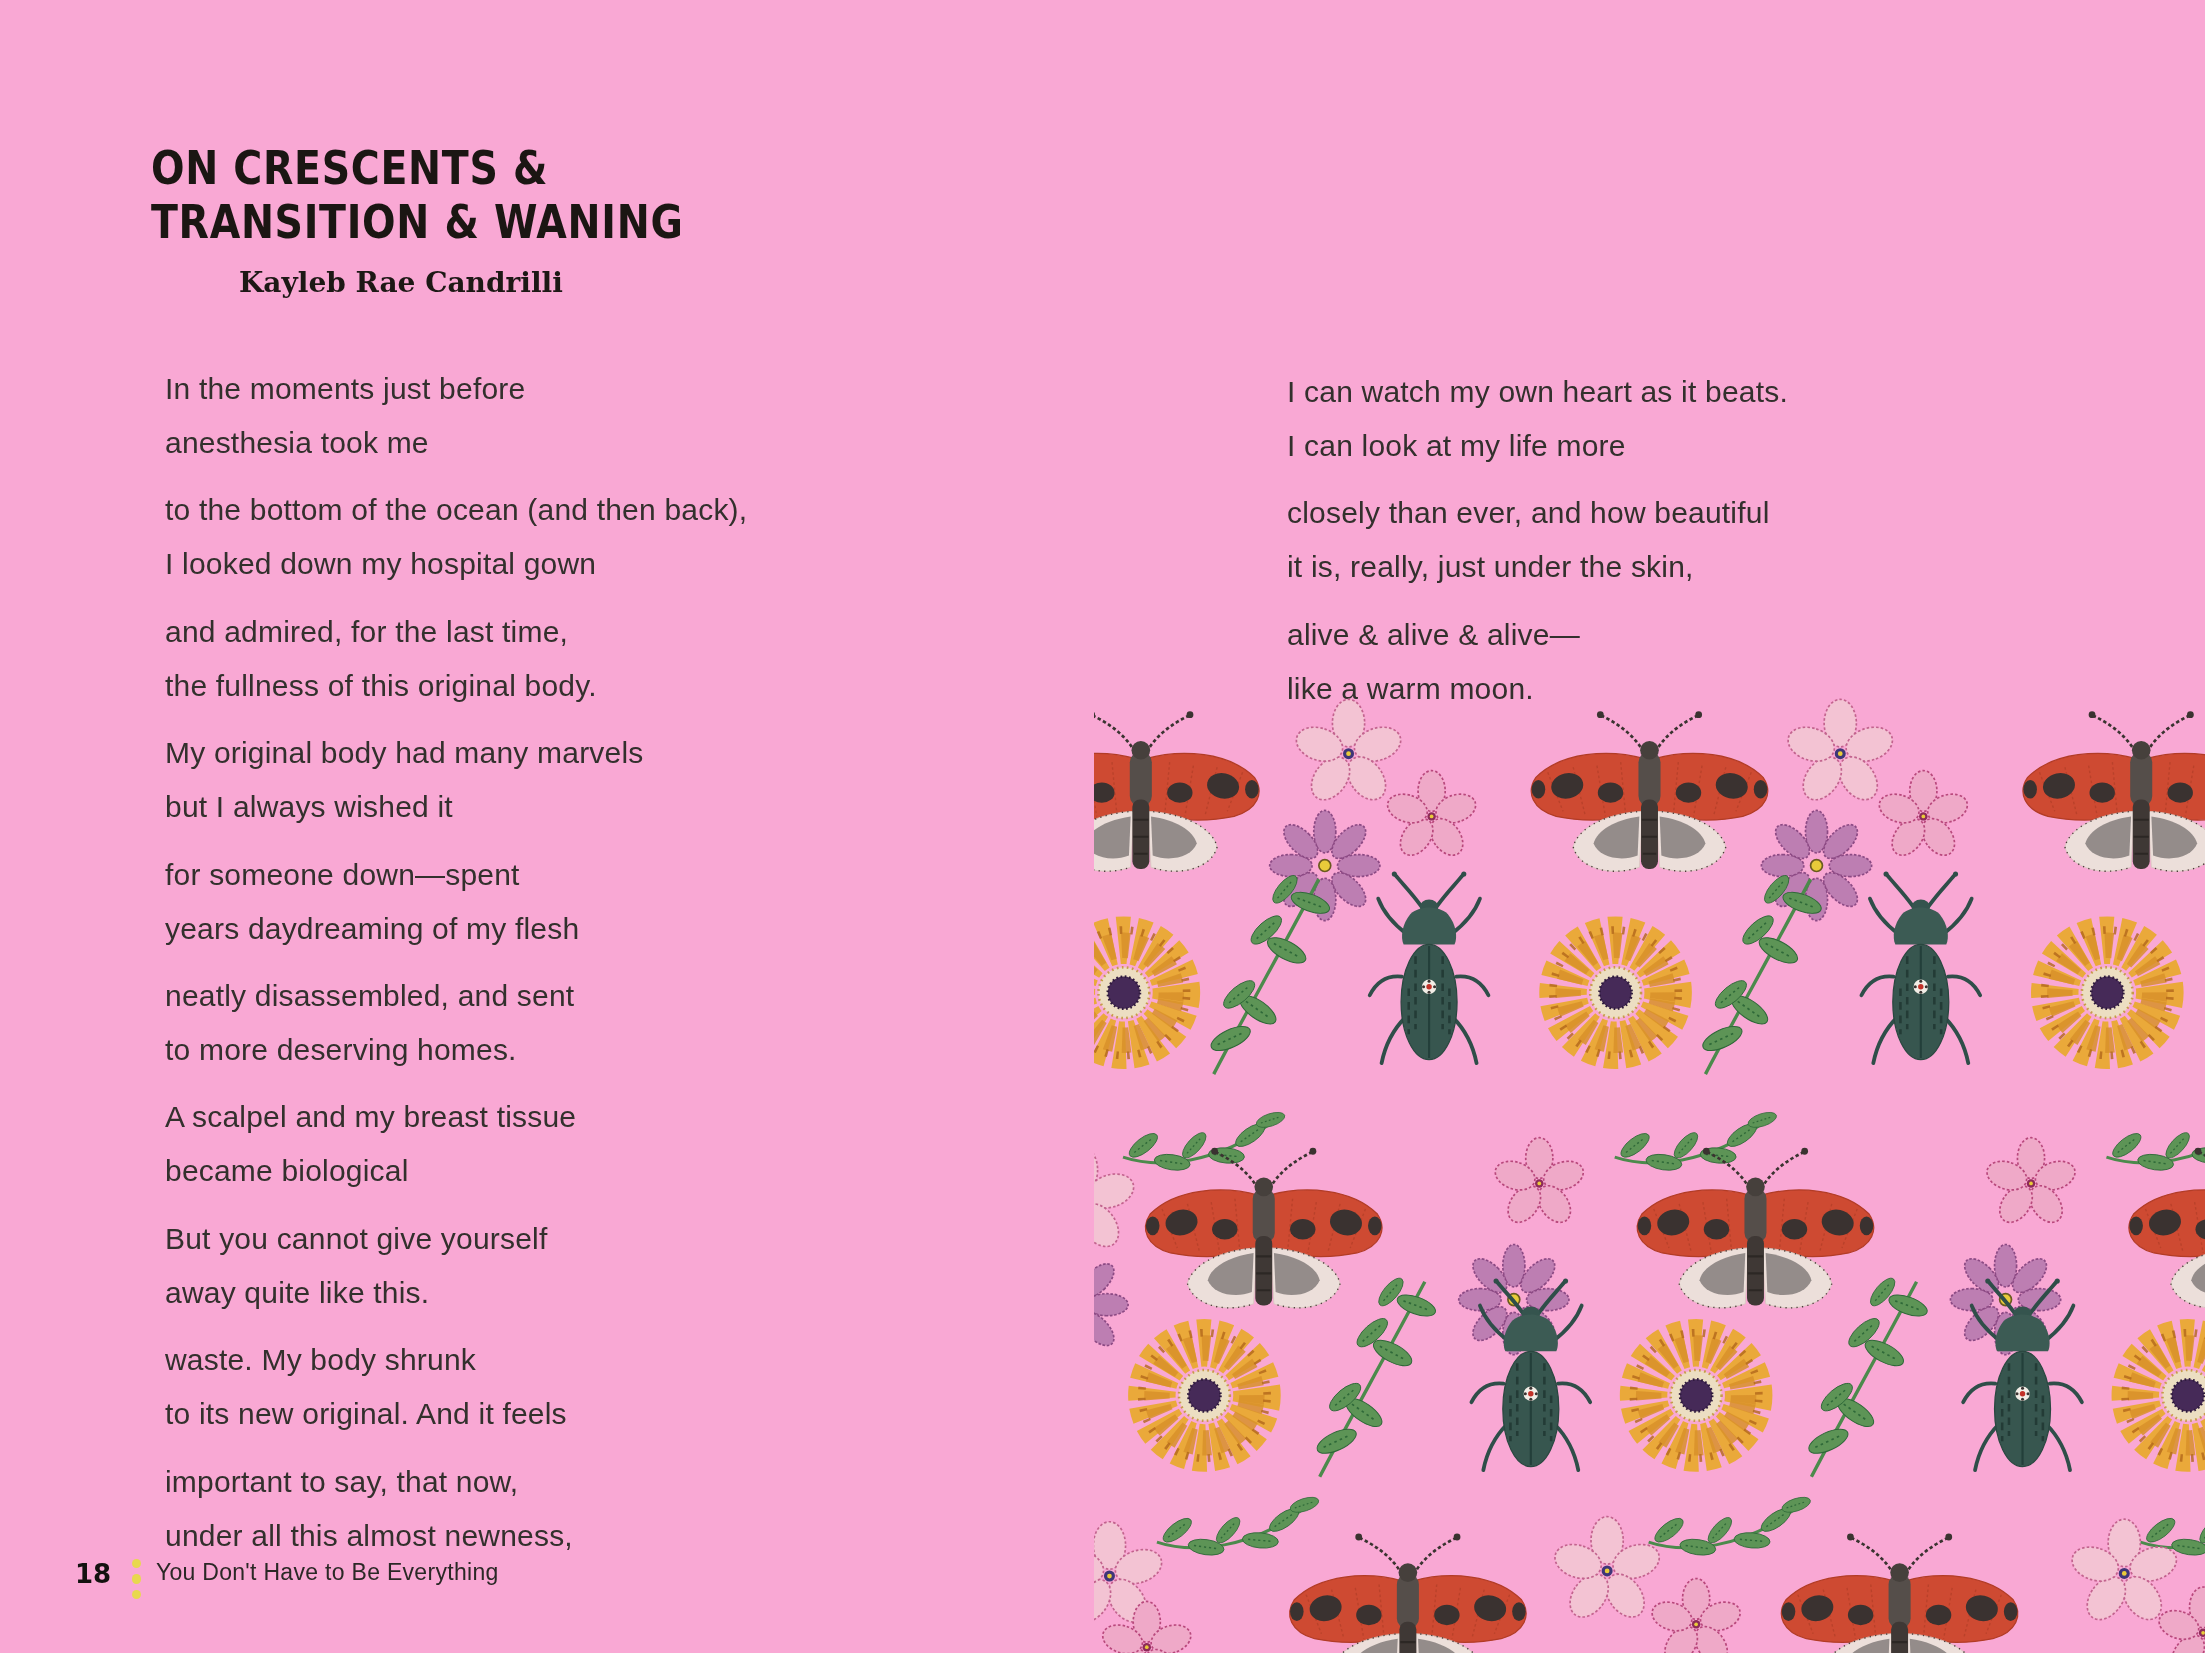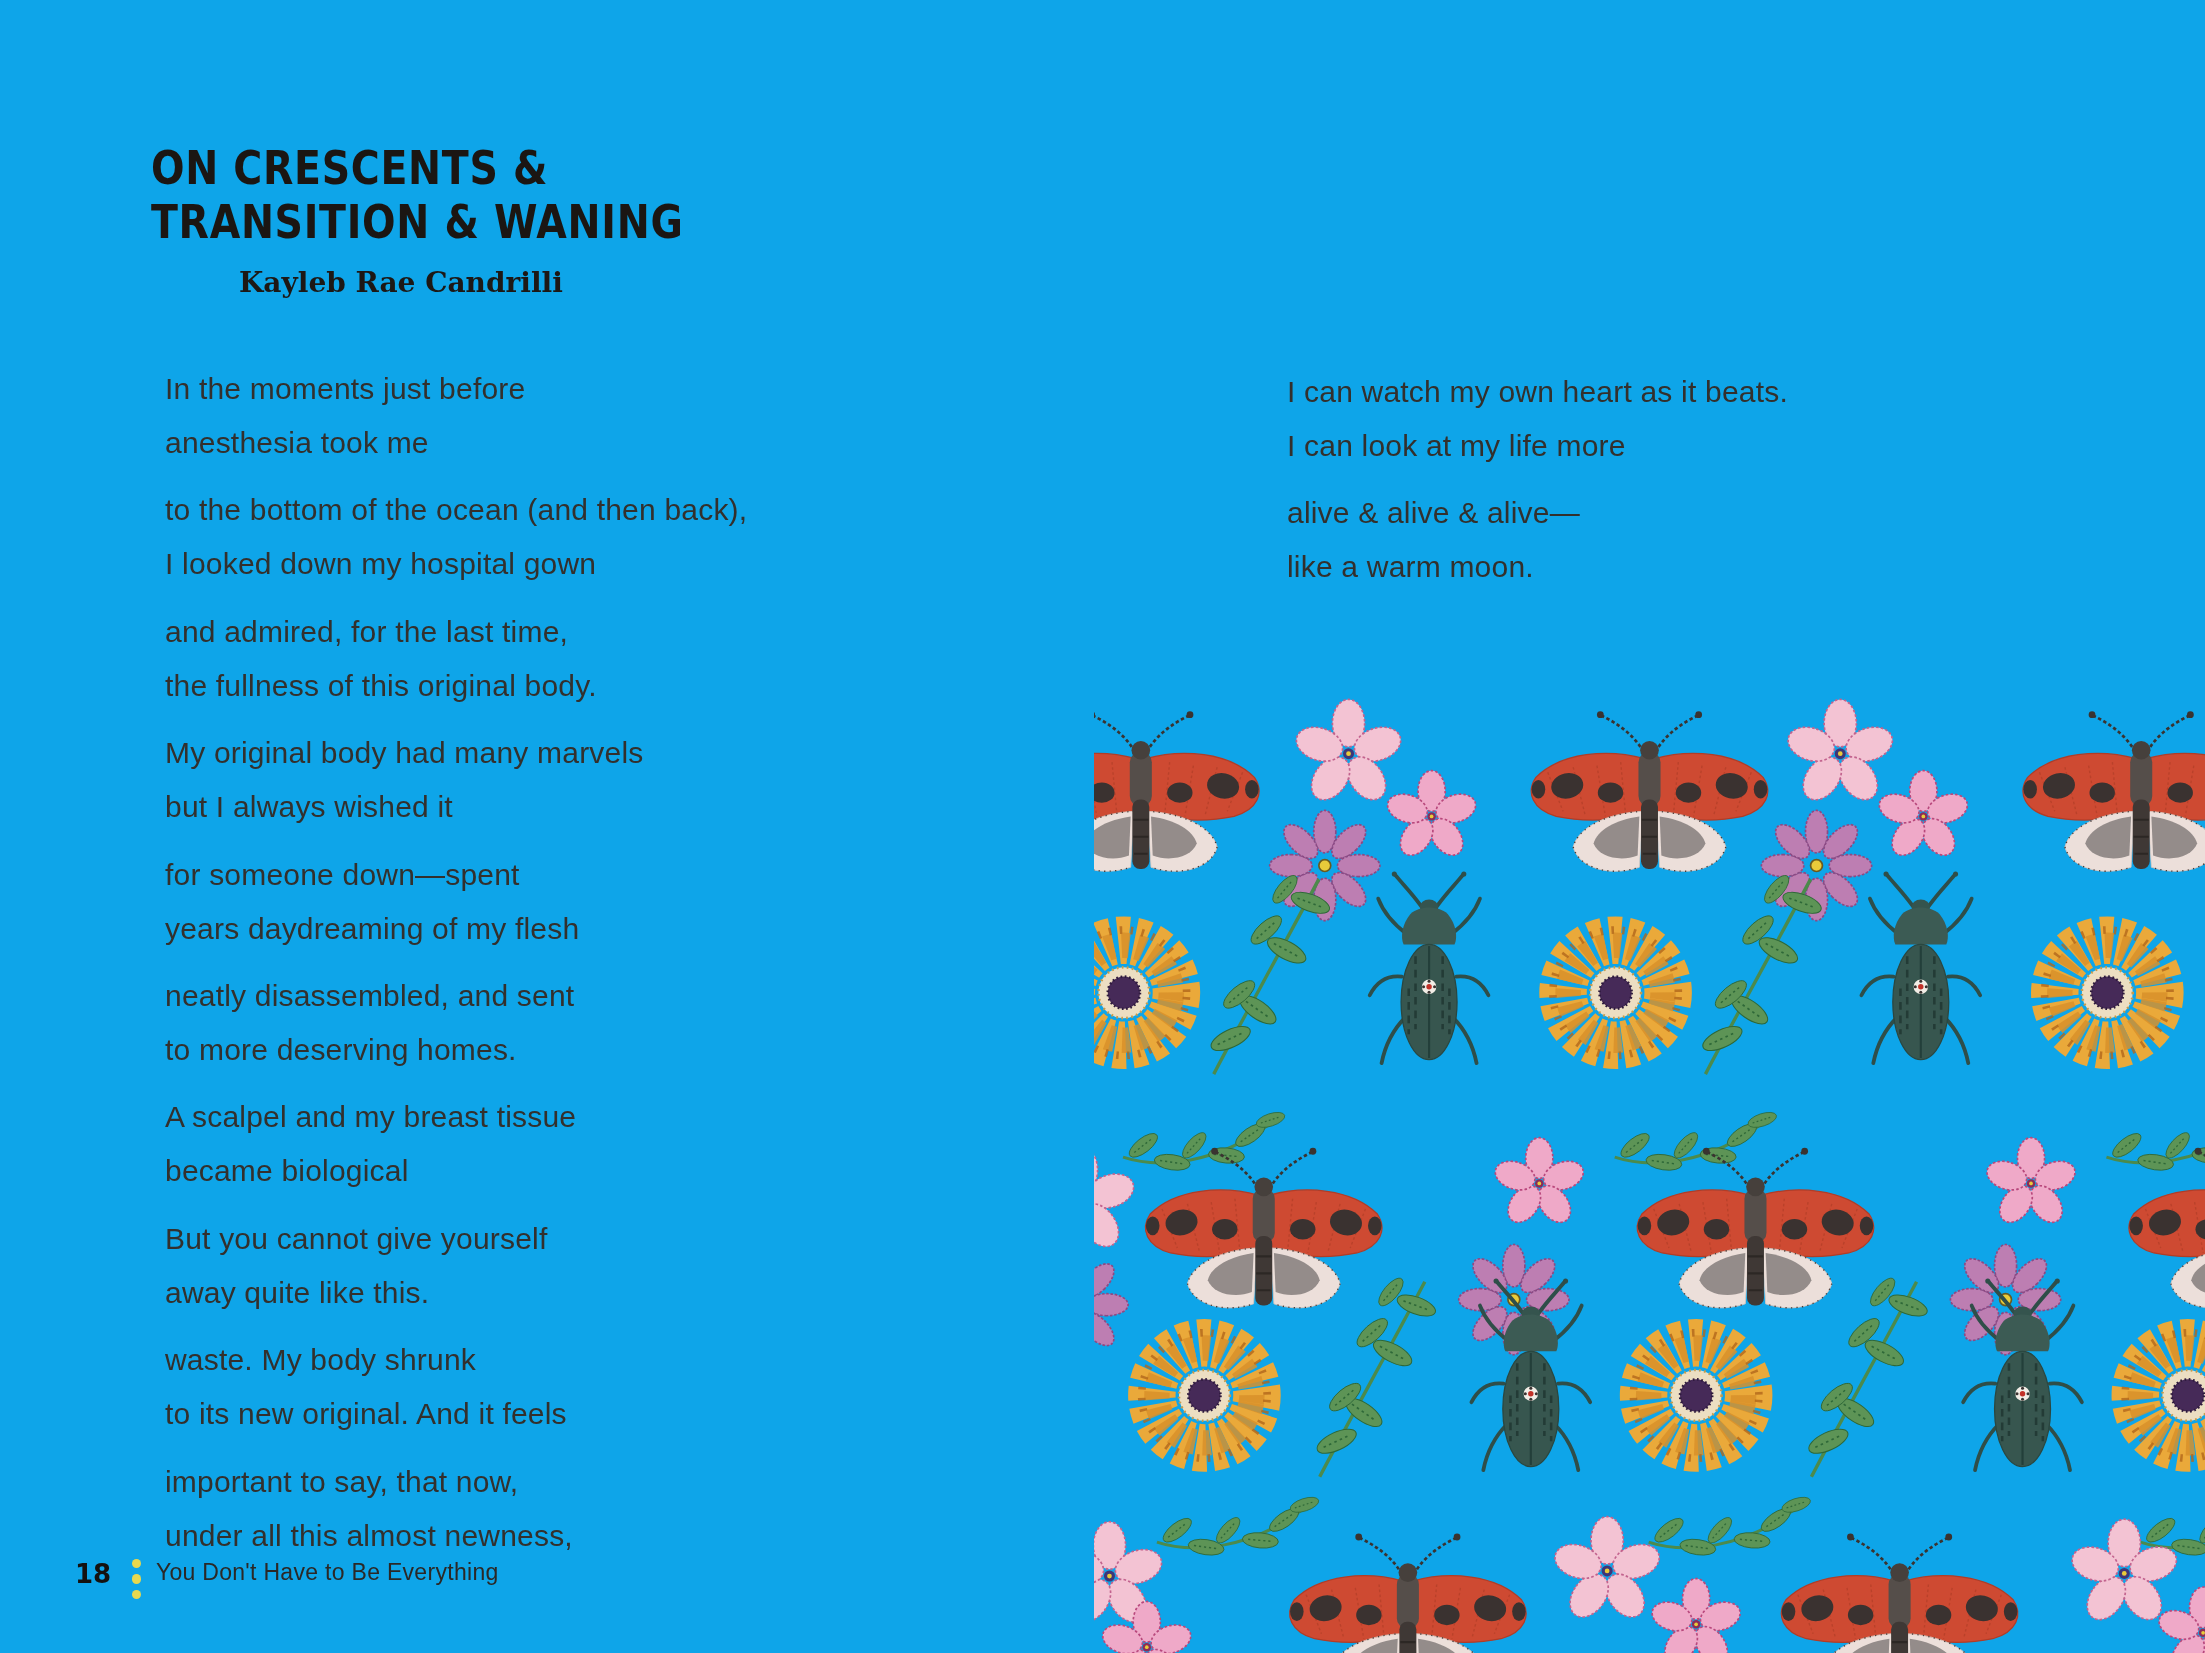--- a/index.html
+++ b/index.html
@@ -1,16 +1,16 @@
 <!DOCTYPE html>
 <html style="font-size:13.6px"><head>
 <meta charset="utf-8">
 <style>
   html,body{margin:0;padding:0;background:#ffffff;}
-  .screen{position:relative;width:2205px;height:1654px;background:#0ea5e9;overflow:hidden;
+  .screen{position:relative;width:2205px;height:1654px;background:#f9a8d4;overflow:hidden;
           font-family:"Liberation Sans",sans-serif;}
   .abs{position:absolute;}
 
   
   .title-block{left:151px;top:141px;color:#1b1613;}
   .title-line{font-family:"DejaVu Sans",sans-serif;font-weight:bold;font-size:47px;line-height:54px;
               letter-spacing:0.8px;white-space:nowrap;transform:scaleX(0.84);transform-origin:0 0;}
   .author{left:239px;top:266px;font-family:"DejaVu Serif",serif;font-weight:bold;
           font-size:28px;color:#1d1815;white-space:nowrap;}
 
@@ -82,20 +82,24 @@
     <div class="stanza">
       <p>important to say, that now,</p>
       <p>under all this almost newness,</p>
     </div>
   </div>
 
   <div class="abs poem poem-right">
     <div class="stanza">
       <p>I can watch my own heart as it beats.</p>
       <p>I can look at my life more</p>
+    </div>
+    <div class="stanza">
+      <p>closely than ever, and how beautiful</p>
+      <p>it is, really, just under the skin,</p>
     </div>
     <div class="stanza">
       <p>alive &amp; alive &amp; alive—</p>
       <p>like a warm moon.</p>
     </div>
   </div>
 
   <div class="abs footer">
     <span class="page-num">18</span>
     <span class="dots">

